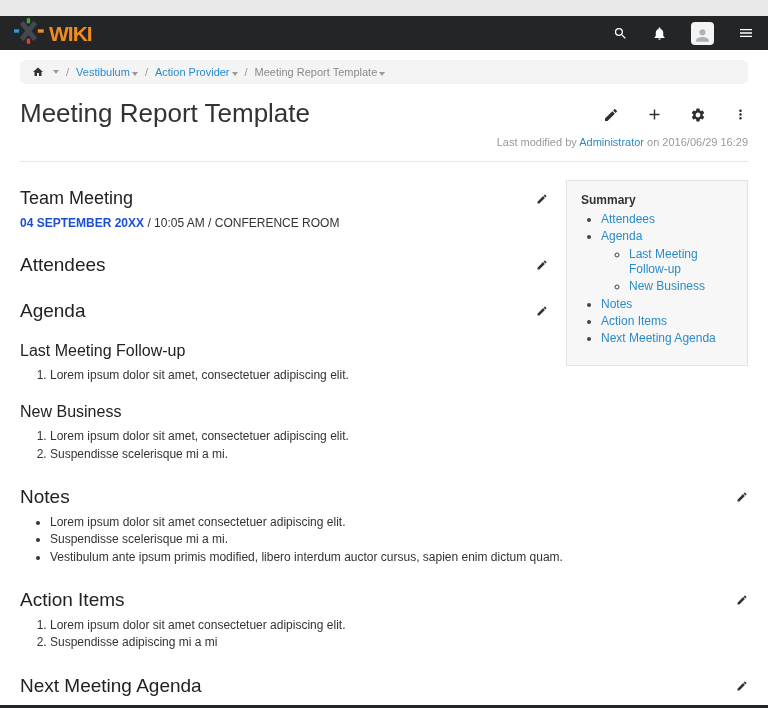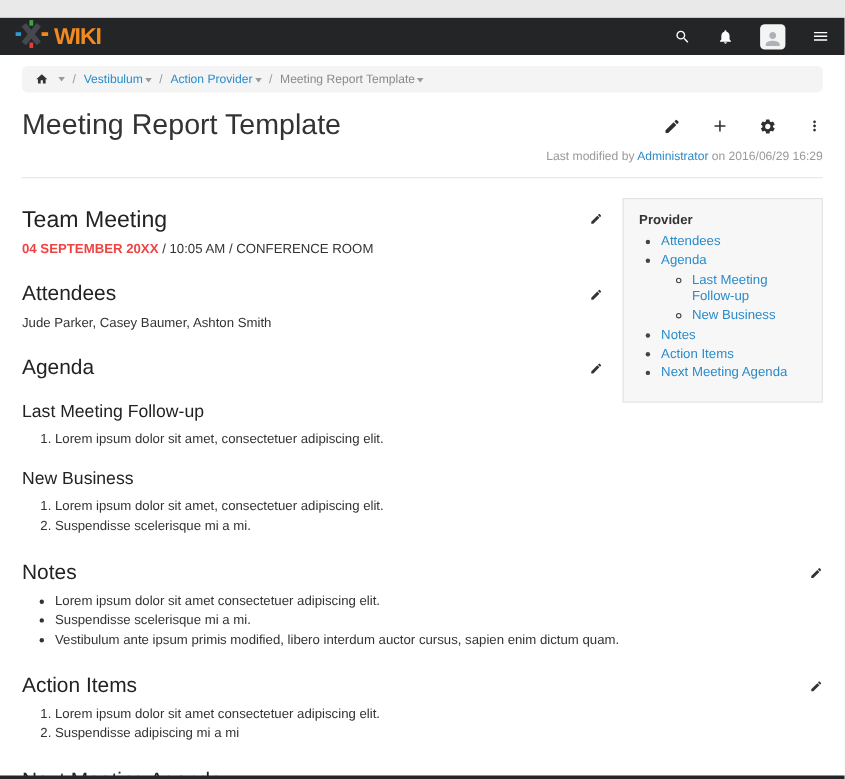--- a/index.html
+++ b/index.html
@@ -35,25 +35,25 @@
 
   
   .content { padding:16px 20px 0; font-size:12px; color:#333; }
   .summary-box { float:right; width:182px; background:#f7f7f7; border:1px solid #e2e2e2; padding:12px 10px 16px 8px; margin:2px 0 14px 18px; font-size:12px; }
   .summary-title { font-weight:bold; color:#333; padding-left:6px; }
   .summary-box ul { margin:5px 0 0; padding-left:26px; list-style:disc; color:#444; }
   .summary-box ul ul { list-style:circle; padding-left:28px; margin:0; }
   .summary-box li { line-height:13.7px; }
   .summary-box a { color:#2a8bc9; text-decoration:none; cursor:pointer; }
 
-  .doc-h1 { font-size:21px; font-weight:400; color:#222; margin:10px 0 7px; }
+  .doc-h1 { font-size:18px; font-weight:400; color:#222; margin:10px 0 7px; }
   .doc-h2 { font-size:19px; font-weight:400; color:#222; margin:24px 0 7px; }
   .doc-h3 { font-size:16px; font-weight:400; color:#222; margin:20px 0 8px; }
   .meta-line { margin:0; }
-  .meta-line b { color:#ef4444; }
+  .meta-line b { color:#1d4ed8; }
   .plain-p { margin:0; }
   .content ol, .content ul.bullets { margin:5px 0 0; padding-left:30px; }
   .content li { margin:2px 0; line-height:1.28; }
   .content ul.bullets { list-style:disc; }
   .content ul.bullets ul { list-style:circle; padding-left:26px; margin:1px 0 0; }
   .section-pencil { float:right; color:#333; margin-top:5px; margin-left:10px; cursor:pointer; }
   .section-pencil svg { display:block; }
 
   
   .bottom-bar { position:absolute; left:0; right:0; bottom:0; height:19px; background:#232527; color:#e2e2e2; font-size:11px; display:flex; align-items:center; justify-content:center; }
@@ -140,21 +140,21 @@
           </svg>
       </span>
     </div>
   </div>
   <div class="modified"><span>Last modified by </span><a>Administrator</a><span> on 2016/06/29 16:29</span></div>
   <hr class="rule">
 
   <div class="content">
 
     <div class="summary-box">
-      <div class="summary-title">Provider</div>
+      <div class="summary-title">Summary</div>
       <ul>
         <li><a>Attendees</a></li>
         <li><a>Agenda</a>
           <ul>
             <li><a>Last Meeting Follow-up</a></li>
             <li><a>New Business</a></li>
           </ul>
         </li>
         <li><a>Notes</a></li>
         <li><a>Action Items</a></li>
@@ -167,21 +167,20 @@
             <path d="M3 17.25V21h3.75L17.81 9.94l-3.75-3.75L3 17.25zM20.71 7.04c.39-.39.39-1.02 0-1.41l-2.34-2.34a1 1 0 0 0-1.41 0l-1.83 1.83 3.75 3.75 1.83-1.83z"></path>
           </svg>
         </span><span>Team Meeting</span></h1>
     <p class="meta-line"><b>04 SEPTEMBER 20XX</b><span> / 10:05 AM / CONFERENCE ROOM</span></p>
 
     <h2 class="doc-h2"><span class="section-pencil">
           <svg width="12" height="12" viewBox="0 0 24 24" fill="currentColor">
             <path d="M3 17.25V21h3.75L17.81 9.94l-3.75-3.75L3 17.25zM20.71 7.04c.39-.39.39-1.02 0-1.41l-2.34-2.34a1 1 0 0 0-1.41 0l-1.83 1.83 3.75 3.75 1.83-1.83z"></path>
           </svg>
         </span><span>Attendees</span></h2>
-    <p class="plain-p">Jude Parker, Casey Baumer, Ashton Smith</p>
 
     <h2 class="doc-h2"><span class="section-pencil">
           <svg width="12" height="12" viewBox="0 0 24 24" fill="currentColor">
             <path d="M3 17.25V21h3.75L17.81 9.94l-3.75-3.75L3 17.25zM20.71 7.04c.39-.39.39-1.02 0-1.41l-2.34-2.34a1 1 0 0 0-1.41 0l-1.83 1.83 3.75 3.75 1.83-1.83z"></path>
           </svg>
         </span><span>Agenda</span></h2>
 
     <h3 class="doc-h3">Last Meeting Follow-up</h3>
     <ol>
       <li>Lorem ipsum dolor sit amet, consectetuer adipiscing elit.</li>

